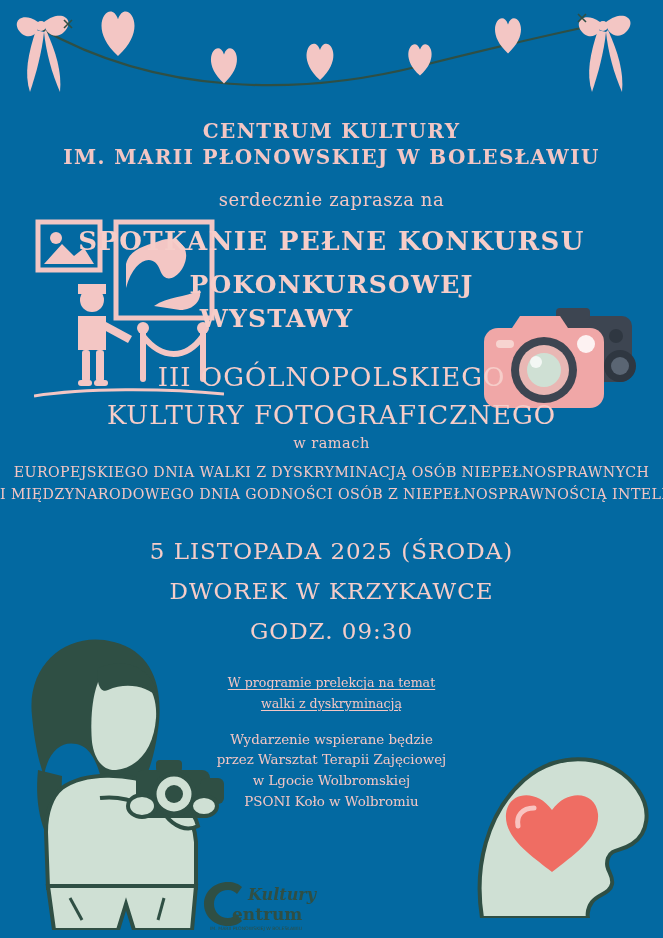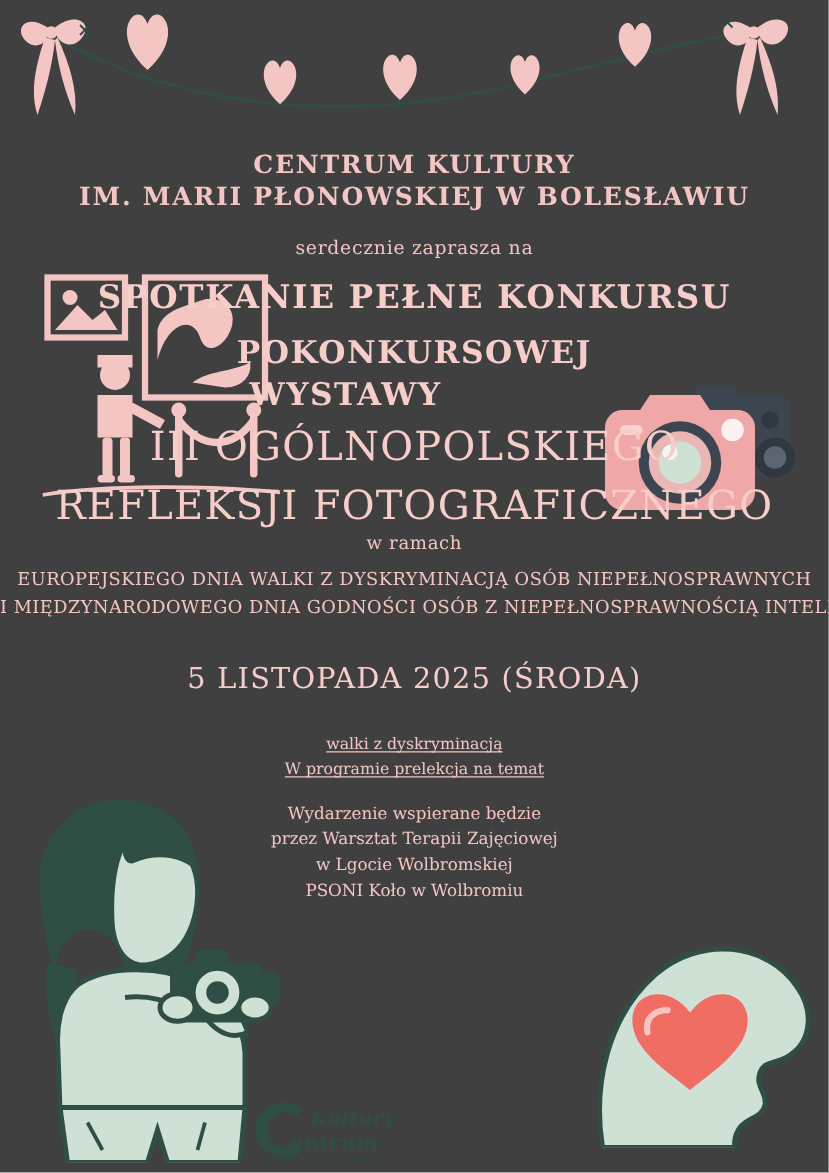--- a/index.html
+++ b/index.html
@@ -4,21 +4,21 @@
 <style>
   html, body {
     margin: 0;
     padding: 0;
     background: #ffffff;
   }
   .poster {
     position: relative;
     width: 663px;
     height: 938px;
-    background: #404040;
+    background: #0369a1;
     overflow: hidden;
     font-family: "Liberation Sans", sans-serif;
     color: #f6c9c6;
   }
 
   
   .garland {
     position: absolute;
     top: 0; left: 0;
     width: 663px; height: 120px;
@@ -38,21 +38,21 @@
     font-family: "DejaVu Serif", serif;
     font-weight: bold;
     font-size: 20px;
     letter-spacing: 1.4px;
     line-height: 1.32;
     color: #f3c6c4;
   }
   .invites {
     margin-top: 18px;
     font-family: "DejaVu Serif", serif;
-    font-size: 15px;
+    font-size: 18px;
     letter-spacing: 0.6px;
     color: #f3c6c4;
     text-align: center;
   }
   .headline1 {
     margin-top: 16px;
     font-family: "DejaVu Serif", serif;
     font-weight: bold;
     font-size: 26px;
     letter-spacing: 1.4px;
@@ -73,23 +73,23 @@
     letter-spacing: 1.2px;
     line-height: 1.35;
     color: #f6cdc9;
     position: relative;
     z-index: 3;
   }
   .headline2 .l1 { display:block; }
   .headline2 .l2 { display:block; padding-right: 110px; }
 
   .headline3 {
-    margin-top: 2px;
-    font-family: "DejaVu Serif", serif;
-    font-size: 32px;
+    margin-top: 24px;
+    font-family: "DejaVu Serif", serif;
+    font-size: 26px;
     letter-spacing: 1.0px;
     line-height: 1.45;
     color: #f6cdc9;
   }
   .inframe {
     margin-top: 0;
     font-family: "DejaVu Serif", serif;
     font-size: 14.5px;
     letter-spacing: 0.5px;
     color: #f3c6c4;
@@ -249,37 +249,39 @@
     <div class="headline1">SPOTKANIE PEŁNE KONKURSU</div>
 
 
     <div class="headline2">
       <span class="l1">POKONKURSOWEJ</span>
       <span class="l2">WYSTAWY</span>
     </div>
 
     <div class="headline3">
       <div>III OGÓLNOPOLSKIEGO</div>
-      <div>REFLEKSJI FOTOGRAFICZNEGO</div>
+      <div>KULTURY FOTOGRAFICZNEGO</div>
     </div>
 
     <div class="inframe">w ramach</div>
 
     <div class="eu-lines">
       <div class="nowrap">EUROPEJSKIEGO DNIA WALKI Z DYSKRYMINACJĄ OSÓB NIEPEŁNOSPRAWNYCH</div>
       <div class="nowrap">I MIĘDZYNARODOWEGO DNIA GODNOŚCI OSÓB Z NIEPEŁNOSPRAWNOŚCIĄ INTELEKTUALNĄ</div>
     </div>
 
     <div class="date-block">
       <div>5 LISTOPADA 2025 (ŚRODA)</div>
+      <div>DWOREK W KRZYKAWCE</div>
+      <div>GODZ. 09:30</div>
     </div>
 
     <div class="program">
+      <div>W programie prelekcja na temat</div>
       <div>walki z dyskryminacją</div>
-      <div>W programie prelekcja na temat</div>
     </div>
 
     <div class="support">
       <div>Wydarzenie wspierane będzie</div>
       <div>przez Warsztat Terapii Zajęciowej</div>
       <div>w Lgocie Wolbromskiej</div>
       <div>PSONI Koło w Wolbromiu</div>
     </div>
   </div>
 

